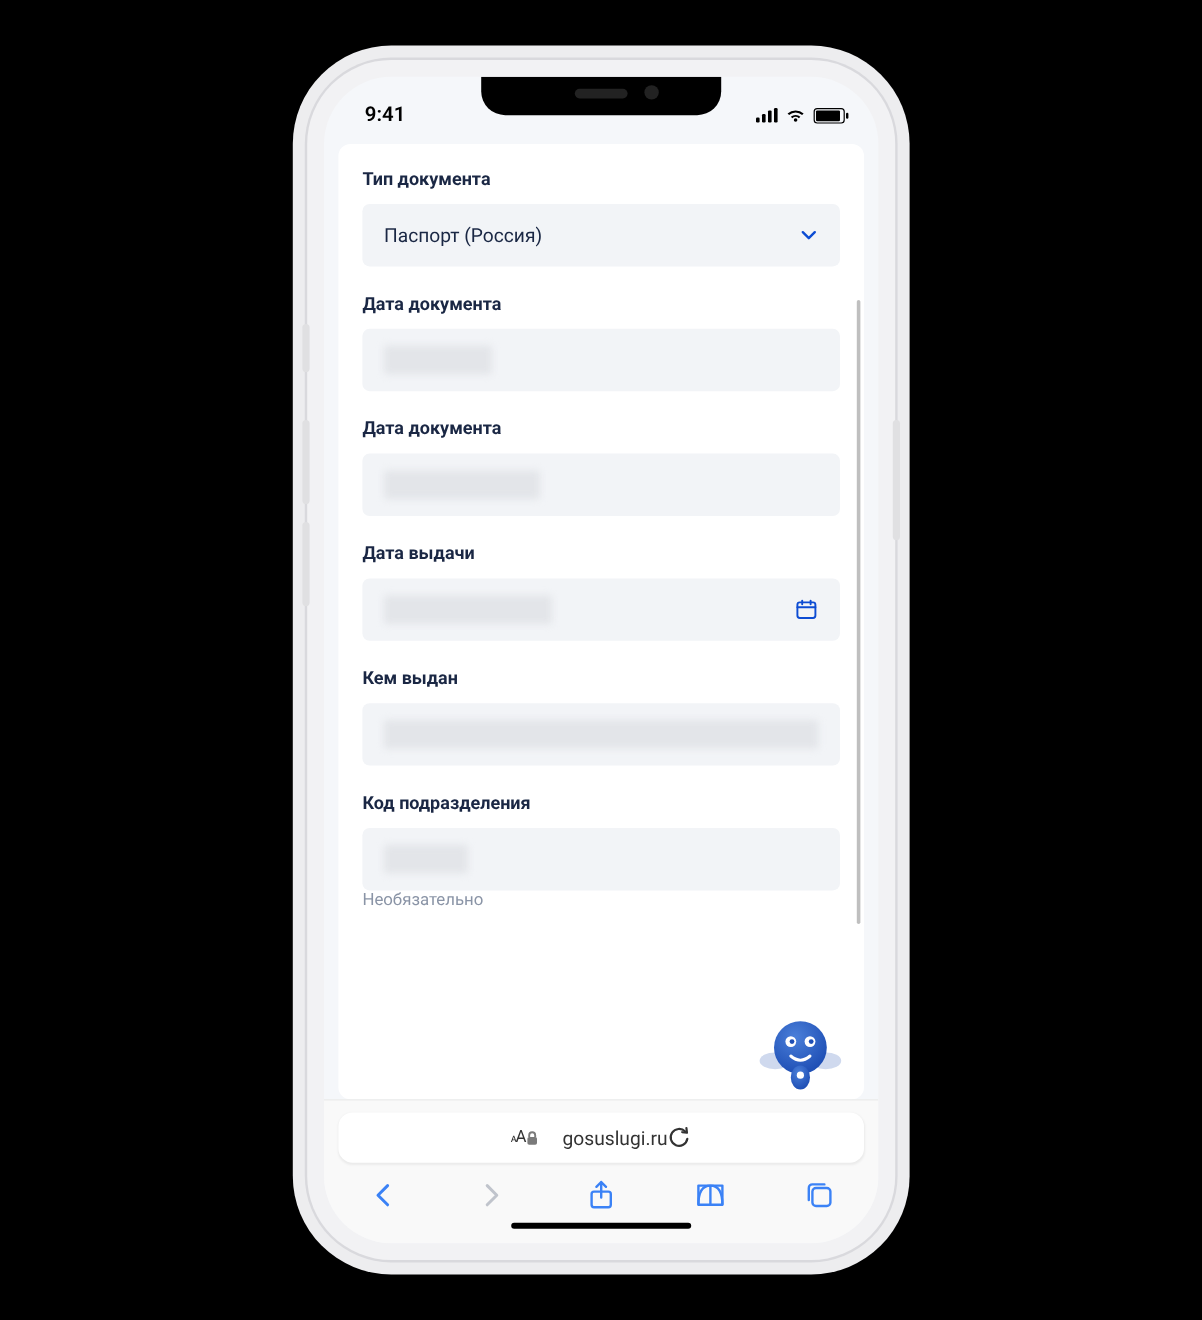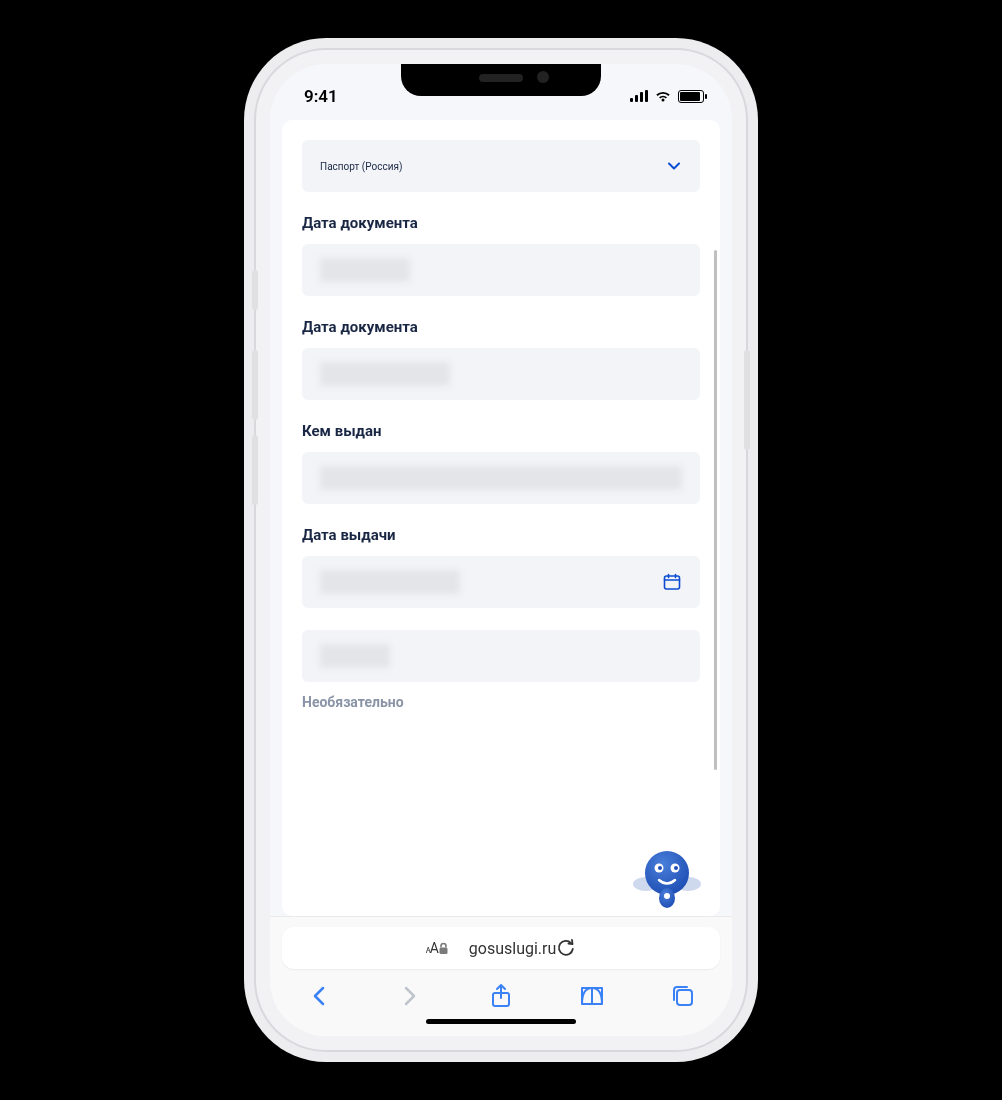--- a/index.html
+++ b/index.html
@@ -109,21 +109,21 @@
     margin-bottom: 12px;
   }
   .select {
     background: #f2f4f7;
     border-radius: 6px;
     height: 52px;
     display: flex;
     align-items: center;
     justify-content: space-between;
     padding: 0 18px;
-    font-size: 10px;
+    font-size: 16px;
     color: #1a2744;
     cursor: pointer;
   }
   .chev { color: #0d4cd3; }
   .input-box {
     background: #f2f4f7;
     border-radius: 6px;
     height: 52px;
     display: flex;
     align-items: center;
@@ -131,21 +131,21 @@
     position: relative;
   }
   .blur-strip {
     height: 24px;
     background: #e3e5e9;
     border-radius: 3px;
     filter: blur(3px);
   }
   .date-row { justify-content: space-between; }
   .cal-icon { color: #0d4cd3; flex-shrink: 0; margin-left: 10px; }
-  .hint { color: #8a94a6; font-size: 14px; margin-top: 12px; font-weight: bold; }
+  .hint { color: #8a94a6; font-size: 14px; margin-top: 0; }
 
   .mascot {
     position: absolute;
     right: 18px; bottom: 6px;
     width: 70px; height: 70px;
   }
 
   .bottom {
     background: #f9f9f9;
     border-top: 1px solid rgba(0,0,0,0.06);
@@ -206,61 +206,63 @@
           </svg>
         <div class="battery-icon"></div>
       </div>
     </div>
 
     <div class="content">
       <div class="card">
         <div class="scroll-hint"></div>
 
         <div class="field">
+          <div class="label">Тип документа</div>
           <div class="select">
             <span>Паспорт (Россия)</span>
             <svg class="chev" width="16" height="16" viewBox="0 0 16 16">
                 <path d="M3 5.5l5 5 5-5" stroke="currentColor" stroke-width="2" fill="none" stroke-linecap="round" stroke-linejoin="round"></path>
               </svg>
           </div>
         </div>
 
         <div class="field">
           <div class="label">Дата документа</div>
           <div class="input-box">
             <div class="blur-strip" style="width:90px"></div>
           </div>
         </div>
 
         <div class="field">
           <div class="label">Дата документа</div>
           <div class="input-box">
             <div class="blur-strip" style="width:130px"></div>
-          </div>
-        </div>
-
-        <div class="field">
-          <div class="label">Кем выдан</div>
-          <div class="input-box">
-            <div class="blur-strip" style="width:100%"></div>
           </div>
         </div>
 
         <div class="field">
           <div class="label">Дата выдачи</div>
           <div class="input-box date-row">
             <div class="blur-strip" style="width:140px"></div>
             <svg class="cal-icon" width="20" height="20" viewBox="0 0 20 20">
                 <rect x="2.5" y="4" width="15" height="13" rx="2" stroke="currentColor" stroke-width="1.6" fill="none"></rect>
                 <path d="M2.5 8h15M6.5 2.5v3M13.5 2.5v3" stroke="currentColor" stroke-width="1.6" stroke-linecap="round"></path>
               </svg>
           </div>
         </div>
 
+        <div class="field">
+          <div class="label">Кем выдан</div>
+          <div class="input-box">
+            <div class="blur-strip" style="width:100%"></div>
+          </div>
+        </div>
+
         <div class="field" style="margin-bottom:6px">
+          <div class="label">Код подразделения</div>
           <div class="input-box">
             <div class="blur-strip" style="width:70px"></div>
           </div>
           <div class="hint">Необязательно</div>
         </div>
 
         <svg class="mascot" viewBox="0 0 70 70">
           <defs>
             <radialGradient id="g1" cx="40%" cy="30%" r="70%">
               <stop offset="0%" stop-color="#4a7fd9"></stop>

